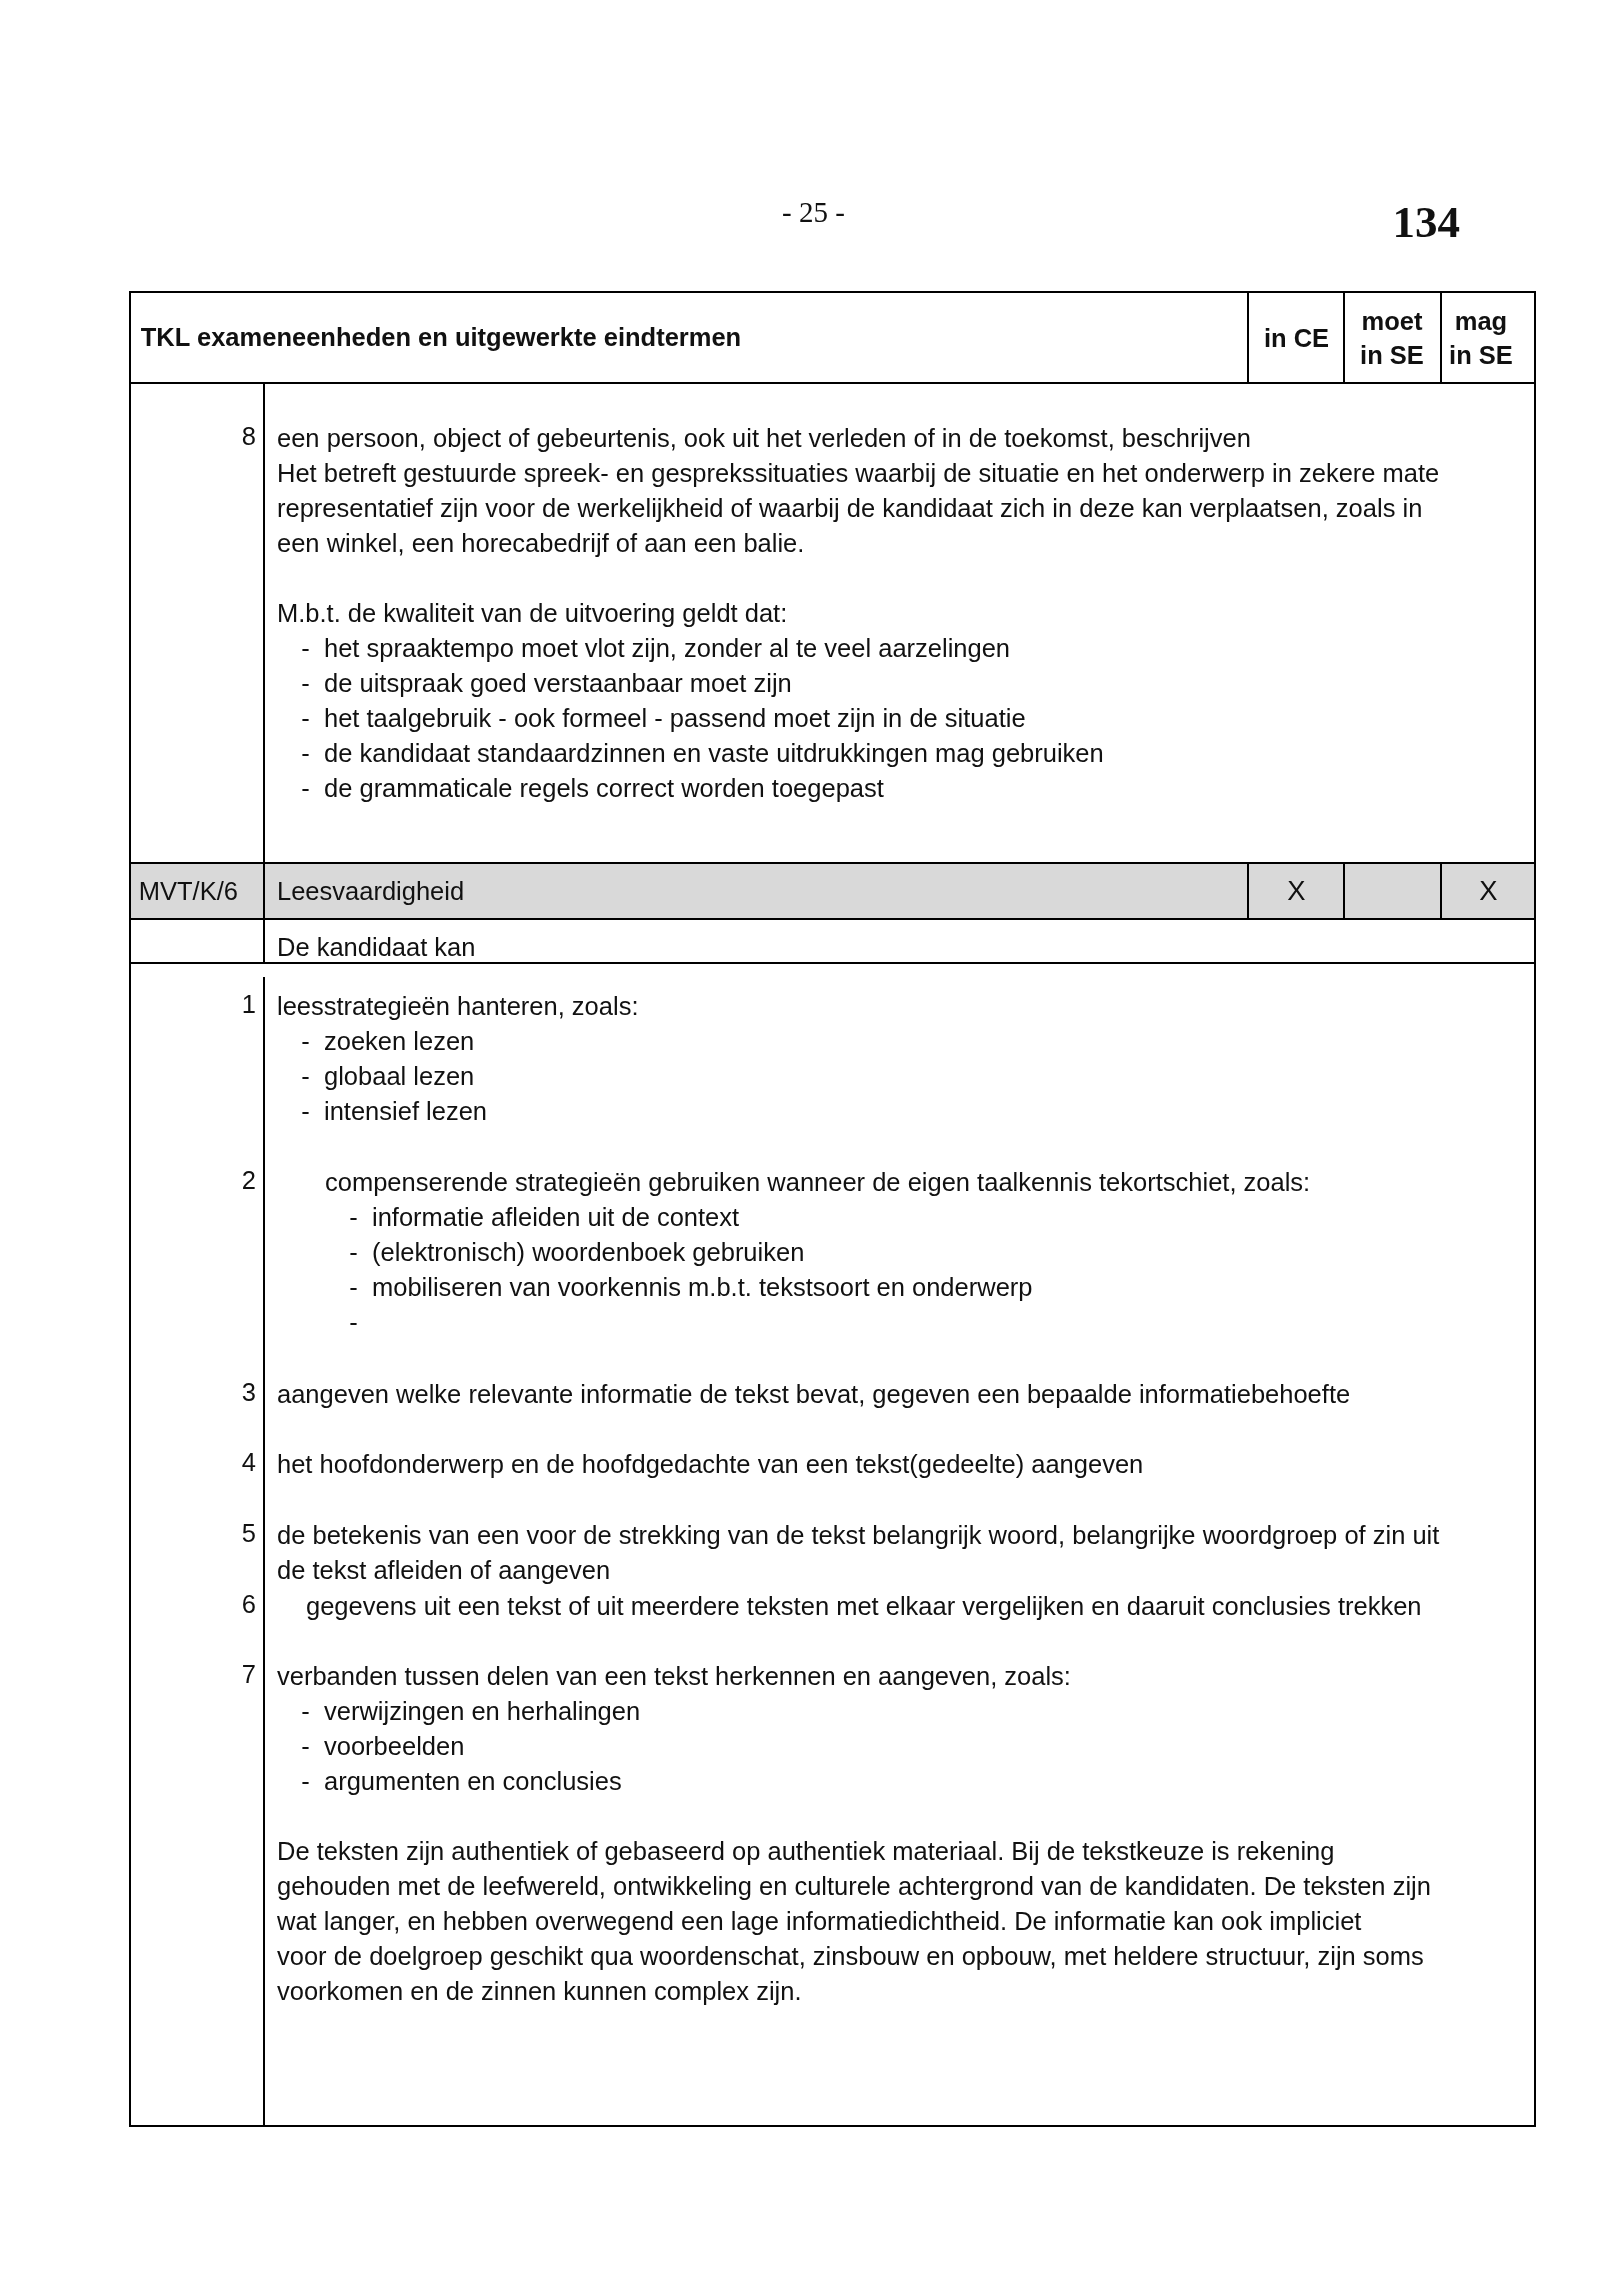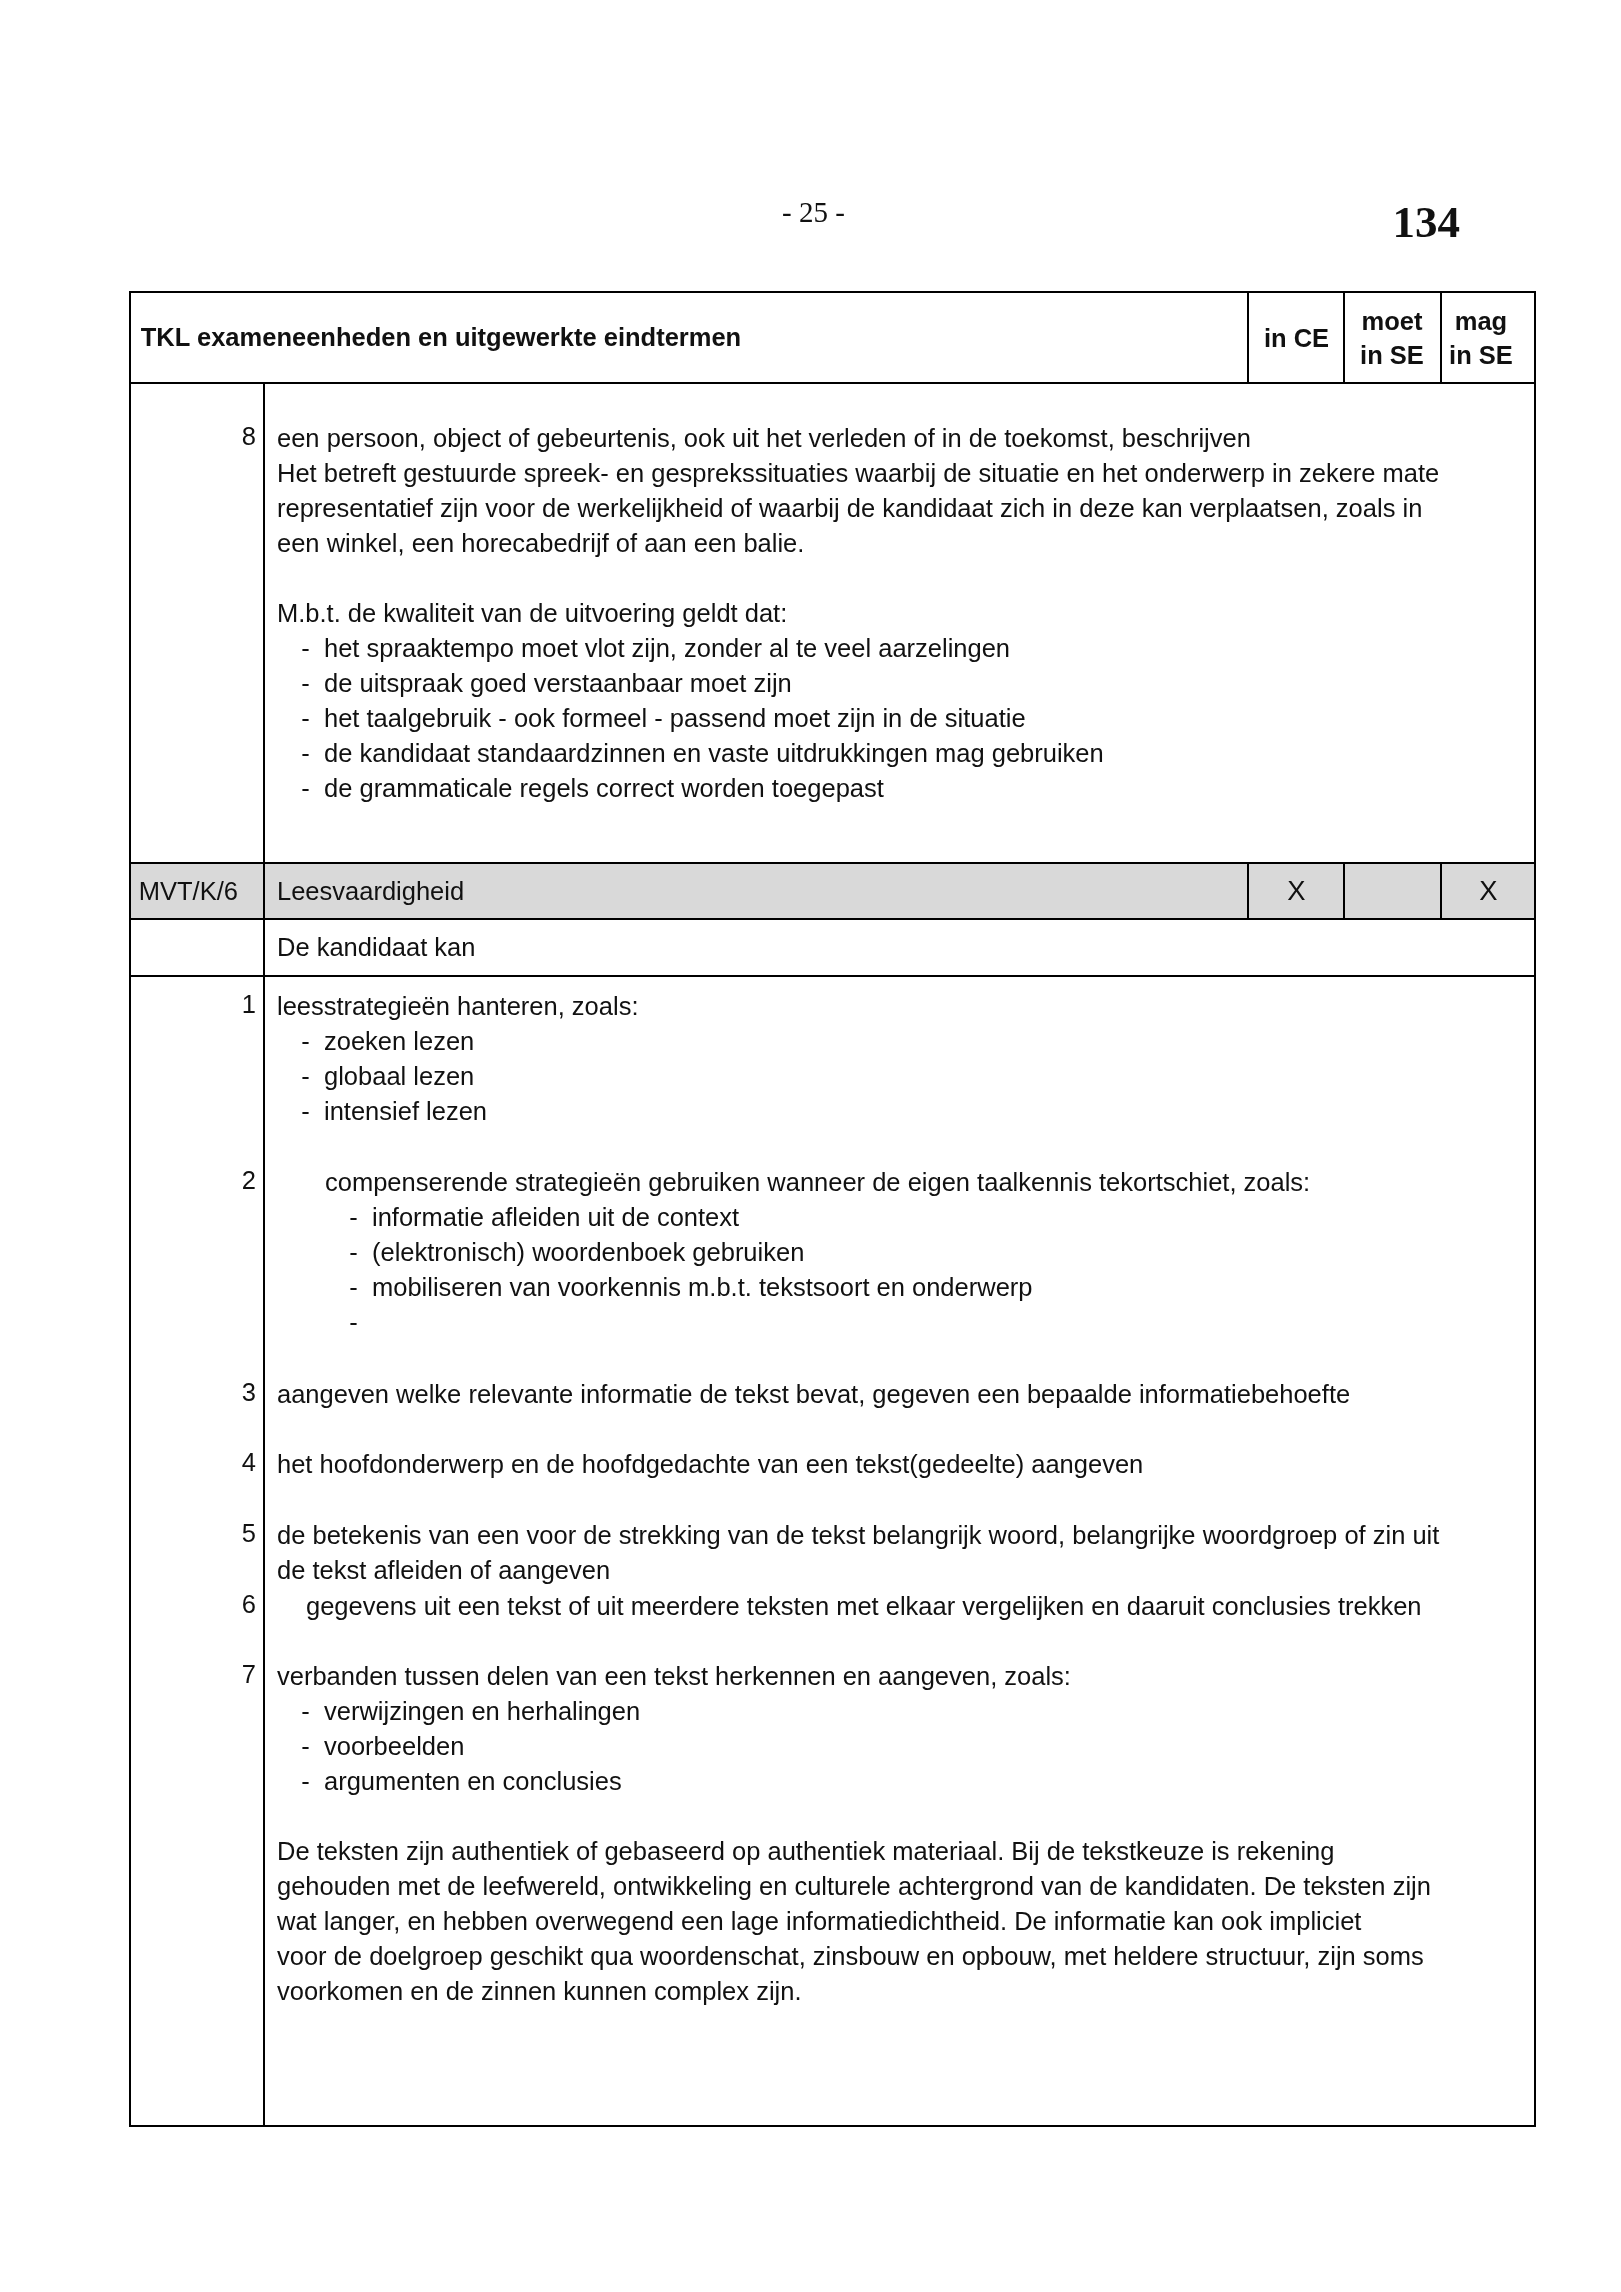--- a/index.html
+++ b/index.html
@@ -88,21 +88,21 @@
     <div class="vline" style="left:1116px;"></div>
     <div class="vline" style="left:1212px;"></div>
     <div class="vline" style="left:1309px;"></div>
     <div style="position:absolute; left:7.8px; top:12.7px; font-size:25.5px;">MVT/K/6</div>
     <div style="position:absolute; left:146px; top:12.7px; font-size:25.5px;">Leesvaardigheid</div>
     <div class="xcell" style="left:1119px; width:93px;">X</div>
     <div class="xcell" style="left:1215px; width:94px;"></div>
     <div class="xcell" style="left:1312px; width:91px;">X</div>
   </div>
 
-  <div class="row hline" style="top:627px; height:57px;">
+  <div class="row hline" style="top:627px; height:44px;">
     <div class="vline" style="left:132px;"></div>
     <div style="position:absolute; left:146px; top:12.7px; font-size:25.5px;">De kandidaat kan</div>
   </div>
 
   <div class="row" style="top:684px; bottom:0;">
     <div class="vline" style="left:132px;"></div>
 
     <div class="num" style="top:12.7px;">1</div>
     <div class="txt" style="top:11.8px;">
       <div>leesstrategieën hanteren, zoals:</div>

